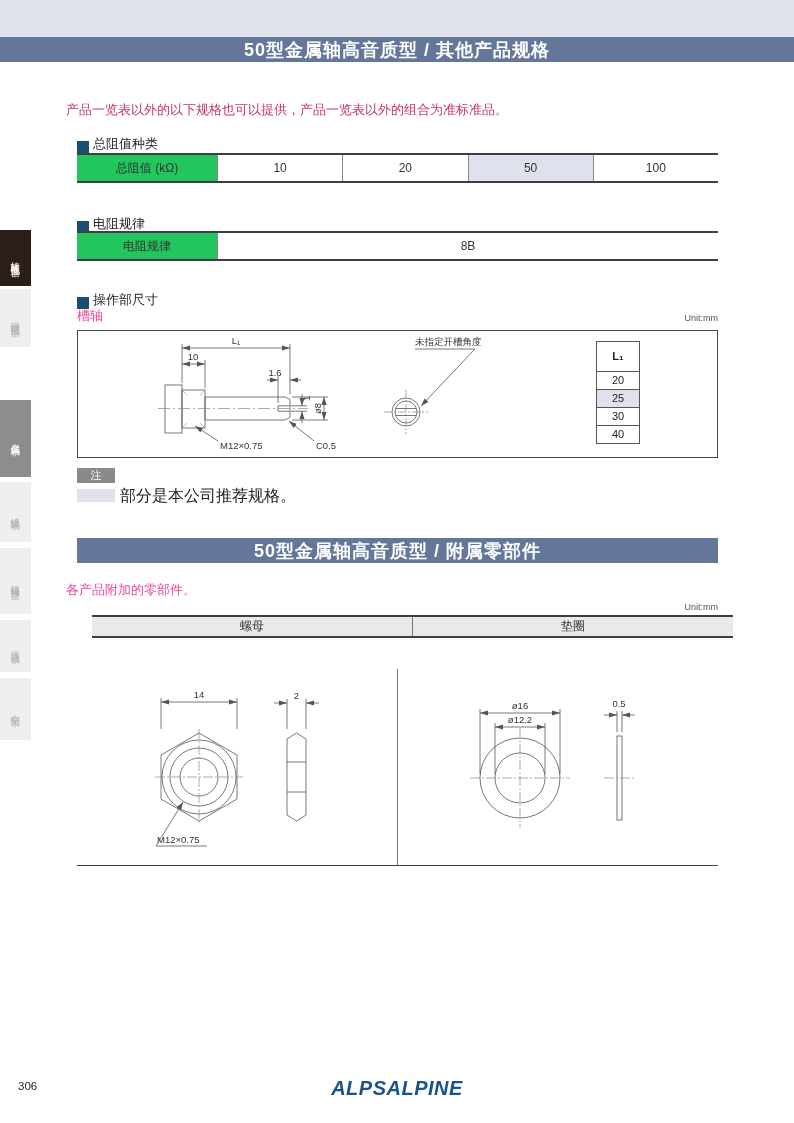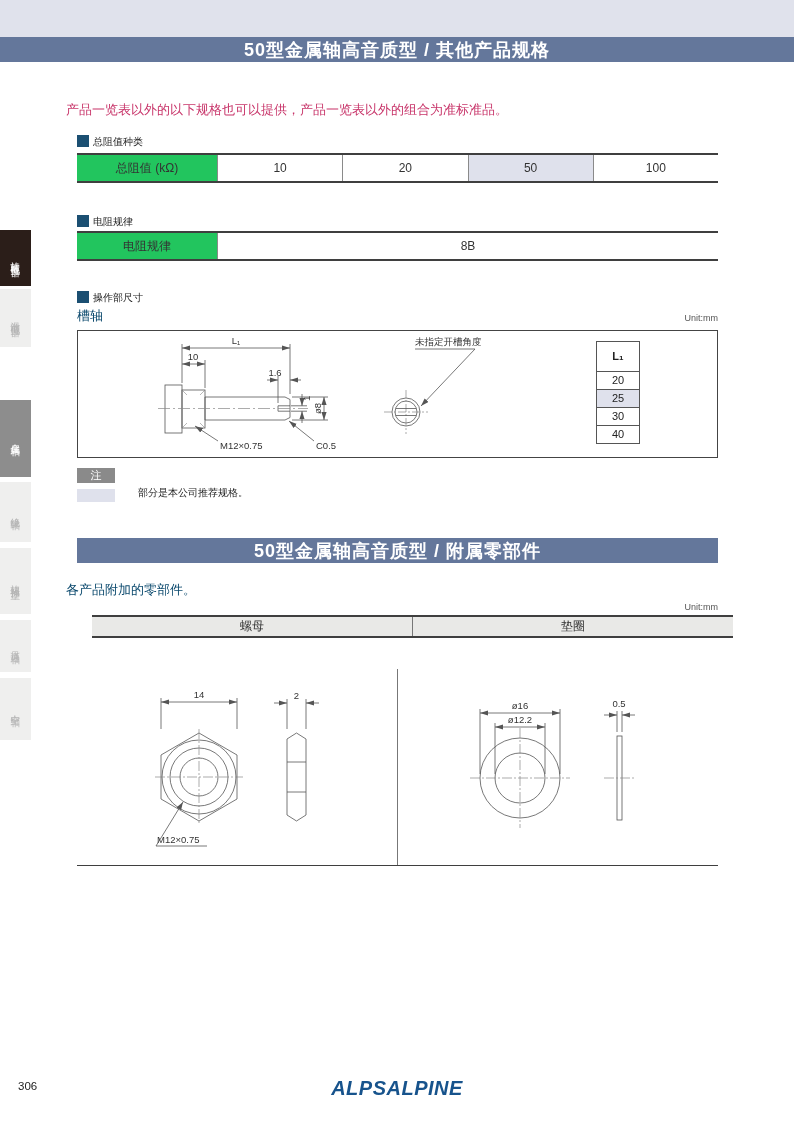--- a/index.html
+++ b/index.html
@@ -12,24 +12,24 @@
   .hbar1{left:0;top:37px;width:794px;height:25px;}
   .hbar2{left:77px;top:538px;width:641px;height:25px;}
   
   .stab{position:absolute;left:0;width:31px;display:flex;align-items:center;justify-content:center;
         writing-mode:vertical-rl;text-orientation:upright;font-size:9.5px;letter-spacing:1.5px;
         line-height:1;background:#efefee;color:#b5b5b5;overflow:hidden;}
   .stab.dark{background:#2b1e19;color:#fff;}
   .stab.mid{background:#8d8d8d;color:#fff;}
   
   .intro{position:absolute;left:66px;top:101px;font-size:13px;color:#c8356a;}
-  .plain{position:absolute;font-size:13px;color:#0c4a6e;}
+  .plain{position:absolute;font-size:13px;color:#ec4899;}
   .unit{position:absolute;left:77px;width:641px;text-align:right;font-size:9px;color:#555;}
   
-  .sec-h{position:absolute;left:77px;display:flex;align-items:flex-start;gap:4px;font-size:10px;color:#222;}
+  .sec-h{position:absolute;left:77px;display:flex;align-items:flex-end;gap:4px;font-size:13px;color:#222;}
   .sq{width:12px;height:12px;background:#1b4f72;}
   
   .spec-table{position:absolute;left:77px;width:641px;height:30px;display:flex;box-sizing:border-box;
               border-top:2px solid #3f3f3f;border-bottom:2px solid #3f3f3f;}
   .spec-table .cell{flex:1;display:flex;align-items:center;justify-content:center;
                     font-size:12px;color:#333;border-left:1px solid #8a8a8a;}
   .spec-table .cell:first-child{border-left:none;}
   .spec-table .th{flex:0 0 140px;background:#22c55e;}
   .hl{background:#dfe1ec;}
   
@@ -38,21 +38,21 @@
   
   .l1t{position:absolute;left:596px;top:341px;width:44px;border:1px solid #555;background:#fff;
        box-sizing:border-box;font-size:11px;color:#222;text-align:center;}
   .l1t .l1h{height:29px;line-height:29px;font-weight:bold;border-bottom:1px solid #555;}
   .l1t .l1r{height:17px;line-height:17px;border-bottom:1px solid #555;}
   .l1t .l1r:last-child{border-bottom:none;}
   
   .note-badge{position:absolute;left:77px;top:468px;width:38px;height:15px;background:#8a8a8a;
               color:#fff;font-size:11px;display:flex;align-items:center;justify-content:center;}
   .note-swatch{position:absolute;left:77px;top:489px;width:38px;height:13px;background:#dfe1ec;}
-  .note-text{position:absolute;left:138px;top:486px;font-size:10px;color:#222;}
+  .note-text{position:absolute;left:120px;top:486px;font-size:16px;color:#222;}
   
   .acc-head{position:absolute;left:77px;top:615px;width:641px;height:23px;display:flex;box-sizing:border-box;
             border-top:2px solid #3f3f3f;border-bottom:2px solid #3f3f3f;background:#e9e9e7;margin-left:15px;}
   .acc-head .cell{flex:1;display:flex;align-items:center;justify-content:center;font-size:12px;color:#333;}
   .acc-head .cell + .cell{border-left:1px solid #777;}
   .acc-body{position:absolute;left:77px;top:638px;width:641px;height:197px;display:flex;box-sizing:border-box;
             border-bottom:1px solid #3f3f3f;margin-top:31px;}
   .acc-body .dcell{flex:1;position:relative;}
   .acc-body .dcell + .dcell{border-left:1px solid #777;}
   

